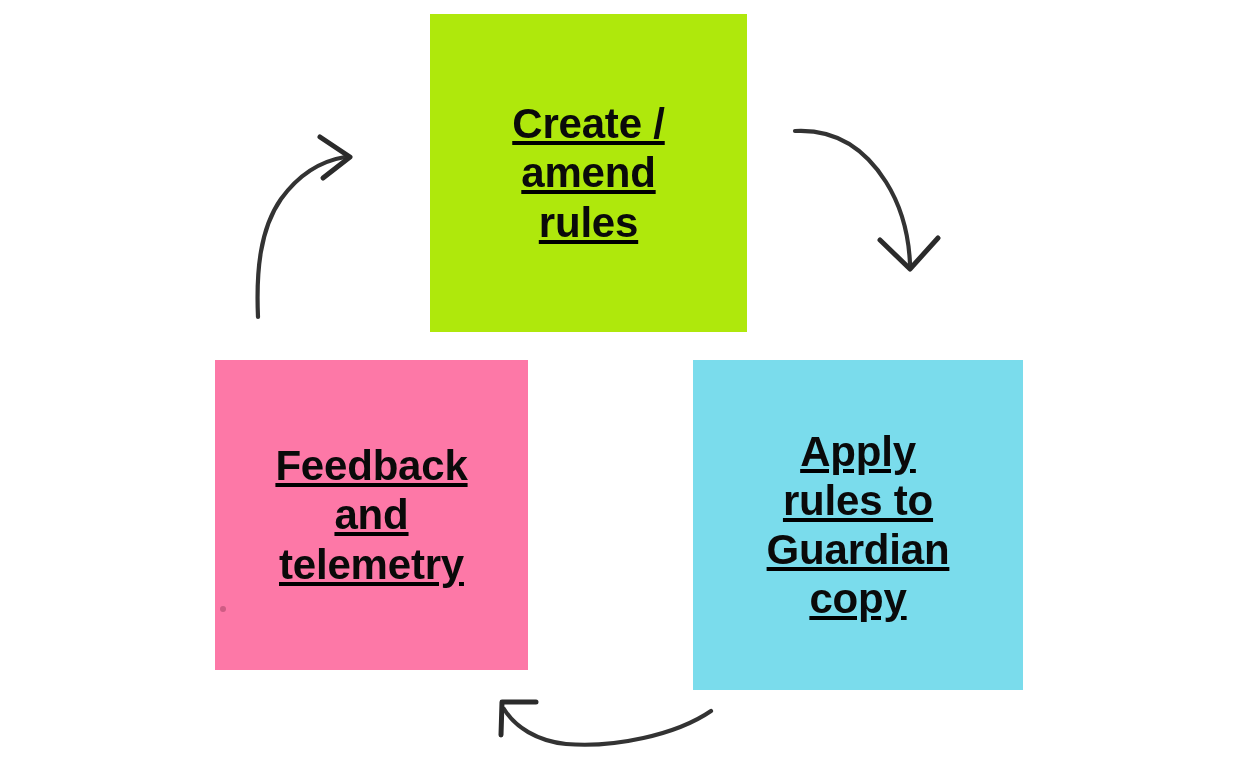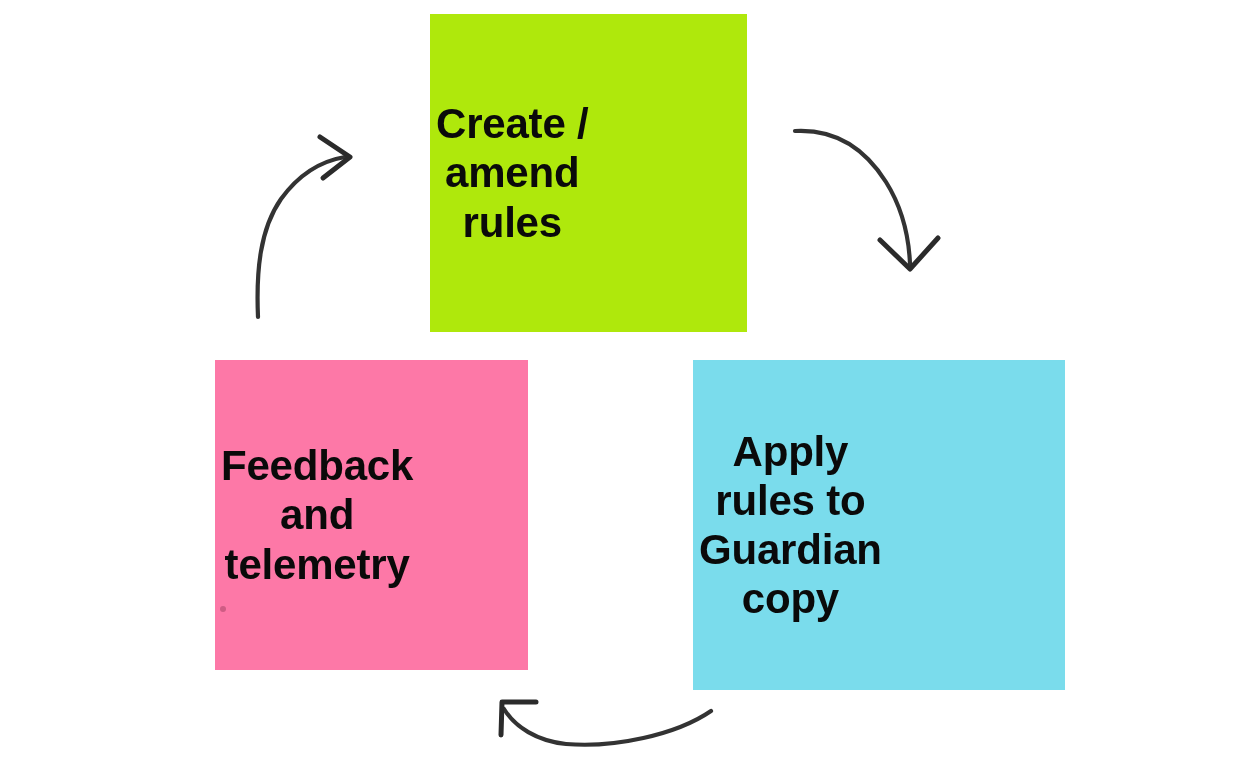--- a/index.html
+++ b/index.html
@@ -15,22 +15,24 @@
     position: relative;
     width: 1240px;
     height: 762px;
     background: #ffffff;
     overflow: hidden;
   }
   .node {
     position: absolute;
     display: flex;
     align-items: center;
+    justify-content: center;
     text-align: center;
     box-sizing: border-box;
+    text-decoration: underline;
   }
   .node-label {
     font-weight: 700;
     color: #0a0a0a;
     line-height: 1.17;
     letter-spacing: -0.2px;
     white-space: pre-line;
     padding: 0 6px;
   }
   
@@ -39,21 +41,21 @@
     top: 14px;
     width: 317px;
     height: 318px;
     background: #afe80c;
   }
   #node-create .node-label { font-size: 42px; }
 
   #node-apply {
     left: 693px;
     top: 360px;
-    width: 372px;
+    width: 330px;
     height: 330px;
     background: #7adcec;
   }
   #node-apply .node-label { font-size: 42px; }
 
   #node-feedback {
     left: 190px;
     top: 360px;
     width: 313px;
     height: 310px;

